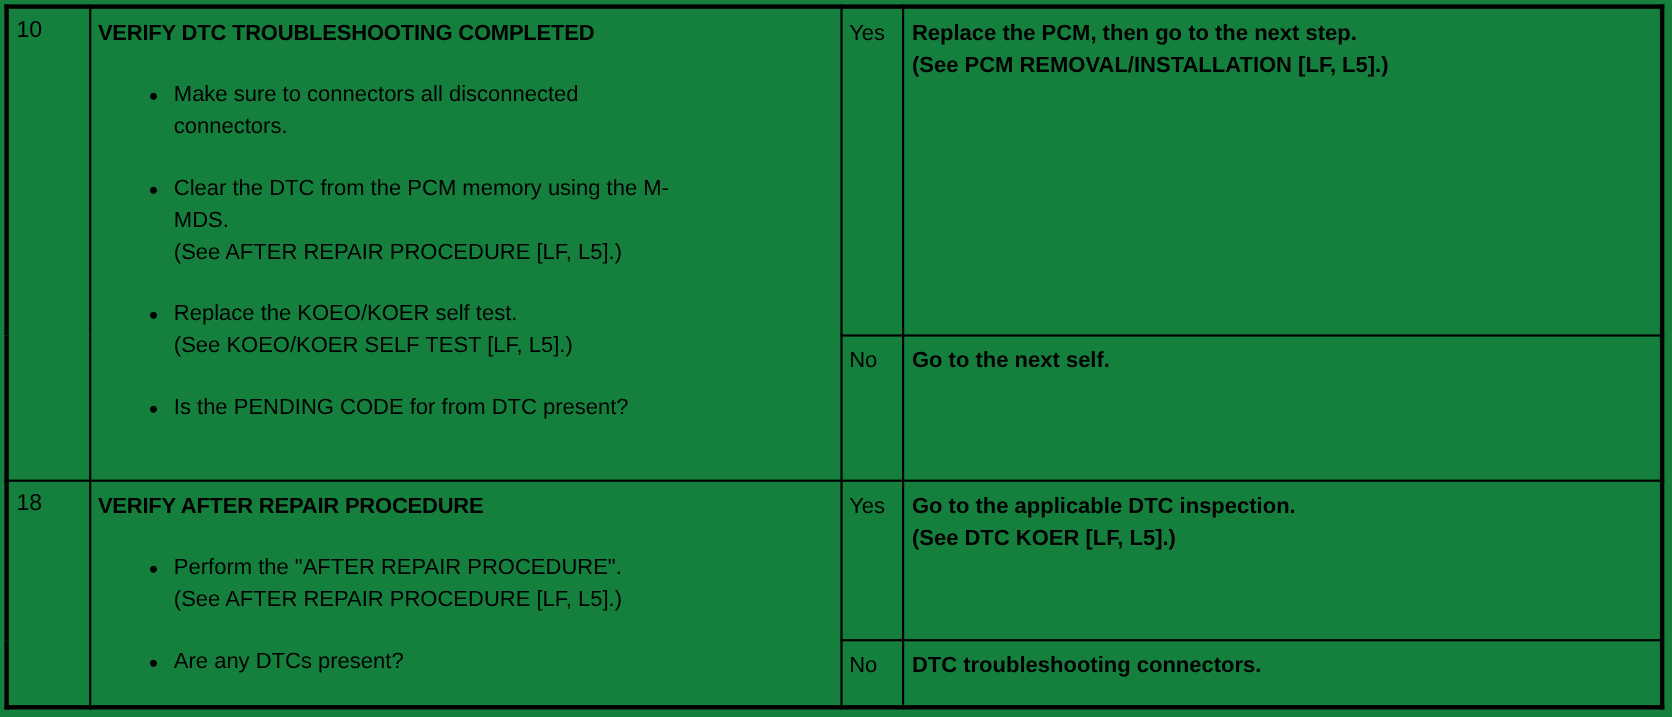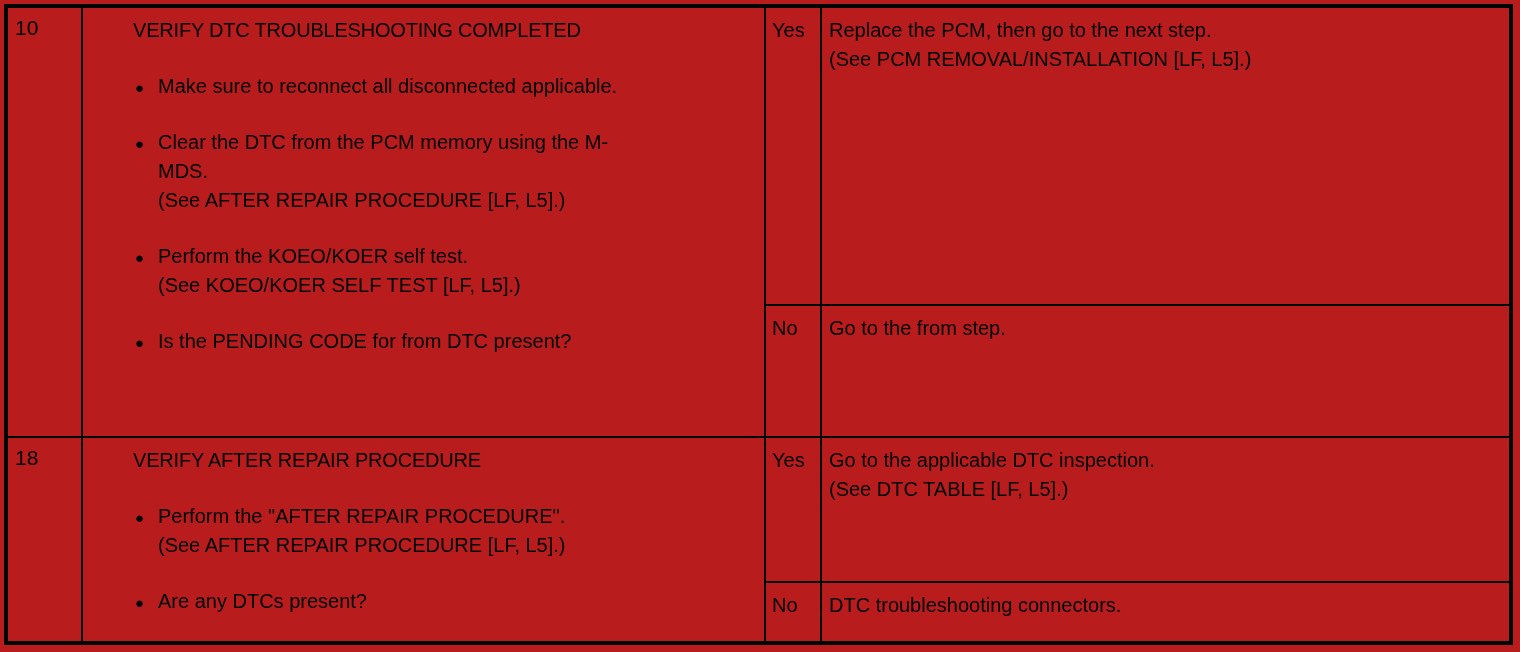--- a/index.html
+++ b/index.html
@@ -6,21 +6,21 @@
     margin: 0;
     padding: 0;
     background: #ffffff;
     color: #000000;
     font-family: "Liberation Sans", sans-serif;
   }
   .page {
     position: relative;
     width: 1520px;
     height: 652px;
-    background: #b91c1c;
+    background: #15803d;
     overflow: hidden;
   }
   table.ts-table {
     border-collapse: collapse;
     table-layout: fixed;
     margin: 4px 0 0 4px;
     width: 1505px;
     border: 4px solid #000;
   }
   td {
@@ -42,26 +42,26 @@
   }
   .yn-cell {
     padding: 8px 2px 12px 6px;
     font-size: 20px;
     line-height: 29px;
   }
   .act-cell {
     padding: 8px 10px 0 7px;
     font-size: 20px;
     line-height: 29px;
+    font-weight: bold;
   }
   .title {
-    font-weight: normal;
+    font-weight: bold;
     letter-spacing: -0.2px;
     white-space: nowrap;
-    margin-left: 44px;
   }
   .item {
     position: relative;
     padding-left: 69px;
     margin-top: 27px;
     max-width: 540px;
     box-sizing: border-box;
   }
   .bullet {
     position: absolute;
@@ -89,51 +89,51 @@
 
     <tbody>
         <tr style="height:299px">
       <td class="step-cell" rowspan="2">
         <span>10</span>
       </td>
       <td class="desc-cell" rowspan="2">
         <div class="title">VERIFY DTC TROUBLESHOOTING COMPLETED</div>
         <div class="item">
           <span class="bullet">●</span>
-          <span>Make sure to reconnect all disconnected applicable.</span>
+          <span>Make sure to connectors all disconnected connectors.</span>
         </div>
         <div class="item">
           <span class="bullet">●</span>
           <span>Clear the DTC from the PCM memory using the M-MDS.</span>
           <div class="note">(See AFTER REPAIR PROCEDURE [LF, L5].)</div>
         </div>
         <div class="item">
           <span class="bullet">●</span>
-          <span>Perform the KOEO/KOER self test.</span>
+          <span>Replace the KOEO/KOER self test.</span>
           <div class="note">(See KOEO/KOER SELF TEST [LF, L5].)</div>
         </div>
         <div class="item">
           <span class="bullet">●</span>
           <span>Is the PENDING CODE for from DTC present?</span>
         </div>
       </td>
       <td class="yn-cell">
         <span>Yes</span>
       </td>
       <td class="act-cell">
         <div>Replace the PCM, then go to the next step.</div>
         <div class="note">(See PCM REMOVAL/INSTALLATION [LF, L5].)</div>
       </td>
     </tr>
     <tr style="height:132px">
       <td class="yn-cell">
         <span>No</span>
       </td>
       <td class="act-cell">
-        <div>Go to the from step.</div>
+        <div>Go to the next self.</div>
       </td>
     </tr>
 
     <tr style="height:145px">
       <td class="step-cell" rowspan="2">
         <span>18</span>
       </td>
       <td class="desc-cell" rowspan="2">
         <div class="title">VERIFY AFTER REPAIR PROCEDURE</div>
         <div class="item">
@@ -144,21 +144,21 @@
         <div class="item">
           <span class="bullet">●</span>
           <span>Are any DTCs present?</span>
         </div>
       </td>
       <td class="yn-cell">
         <span>Yes</span>
       </td>
       <td class="act-cell">
         <div>Go to the applicable DTC inspection.</div>
-        <div class="note">(See DTC TABLE [LF, L5].)</div>
+        <div class="note">(See DTC KOER [LF, L5].)</div>
       </td>
     </tr>
     <tr style="height:61px">
       <td class="yn-cell">
         <span>No</span>
       </td>
       <td class="act-cell">
         <div>DTC troubleshooting connectors.</div>
       </td>
     </tr>

